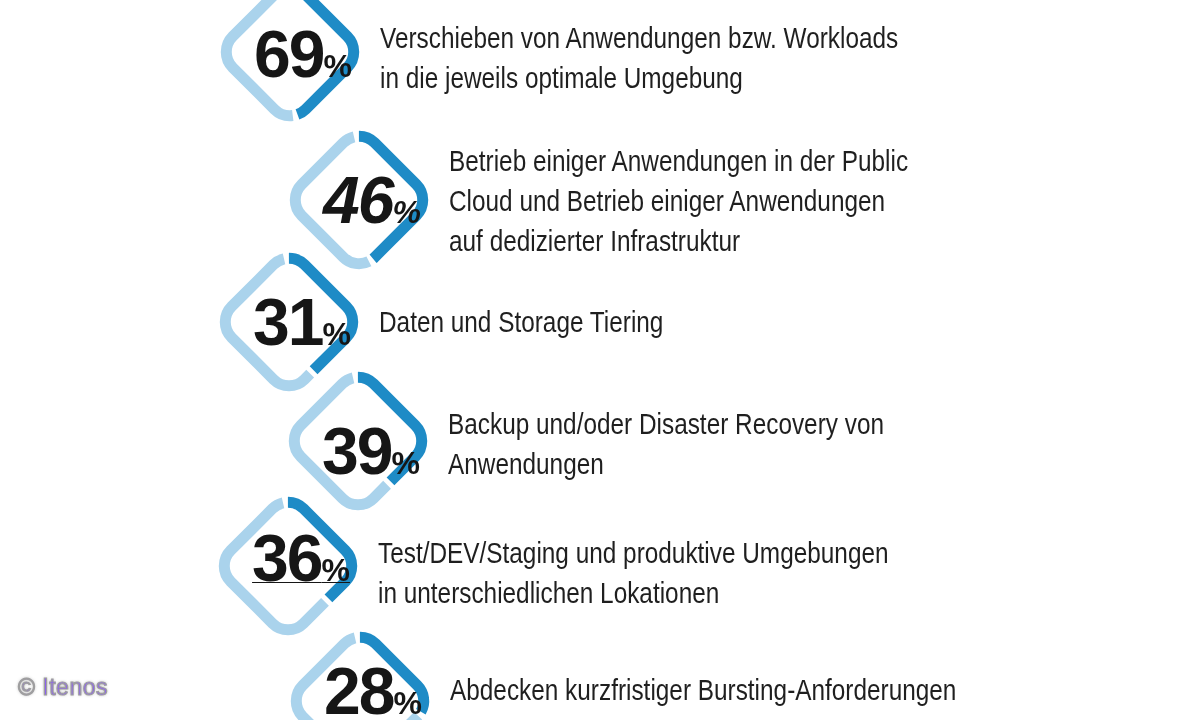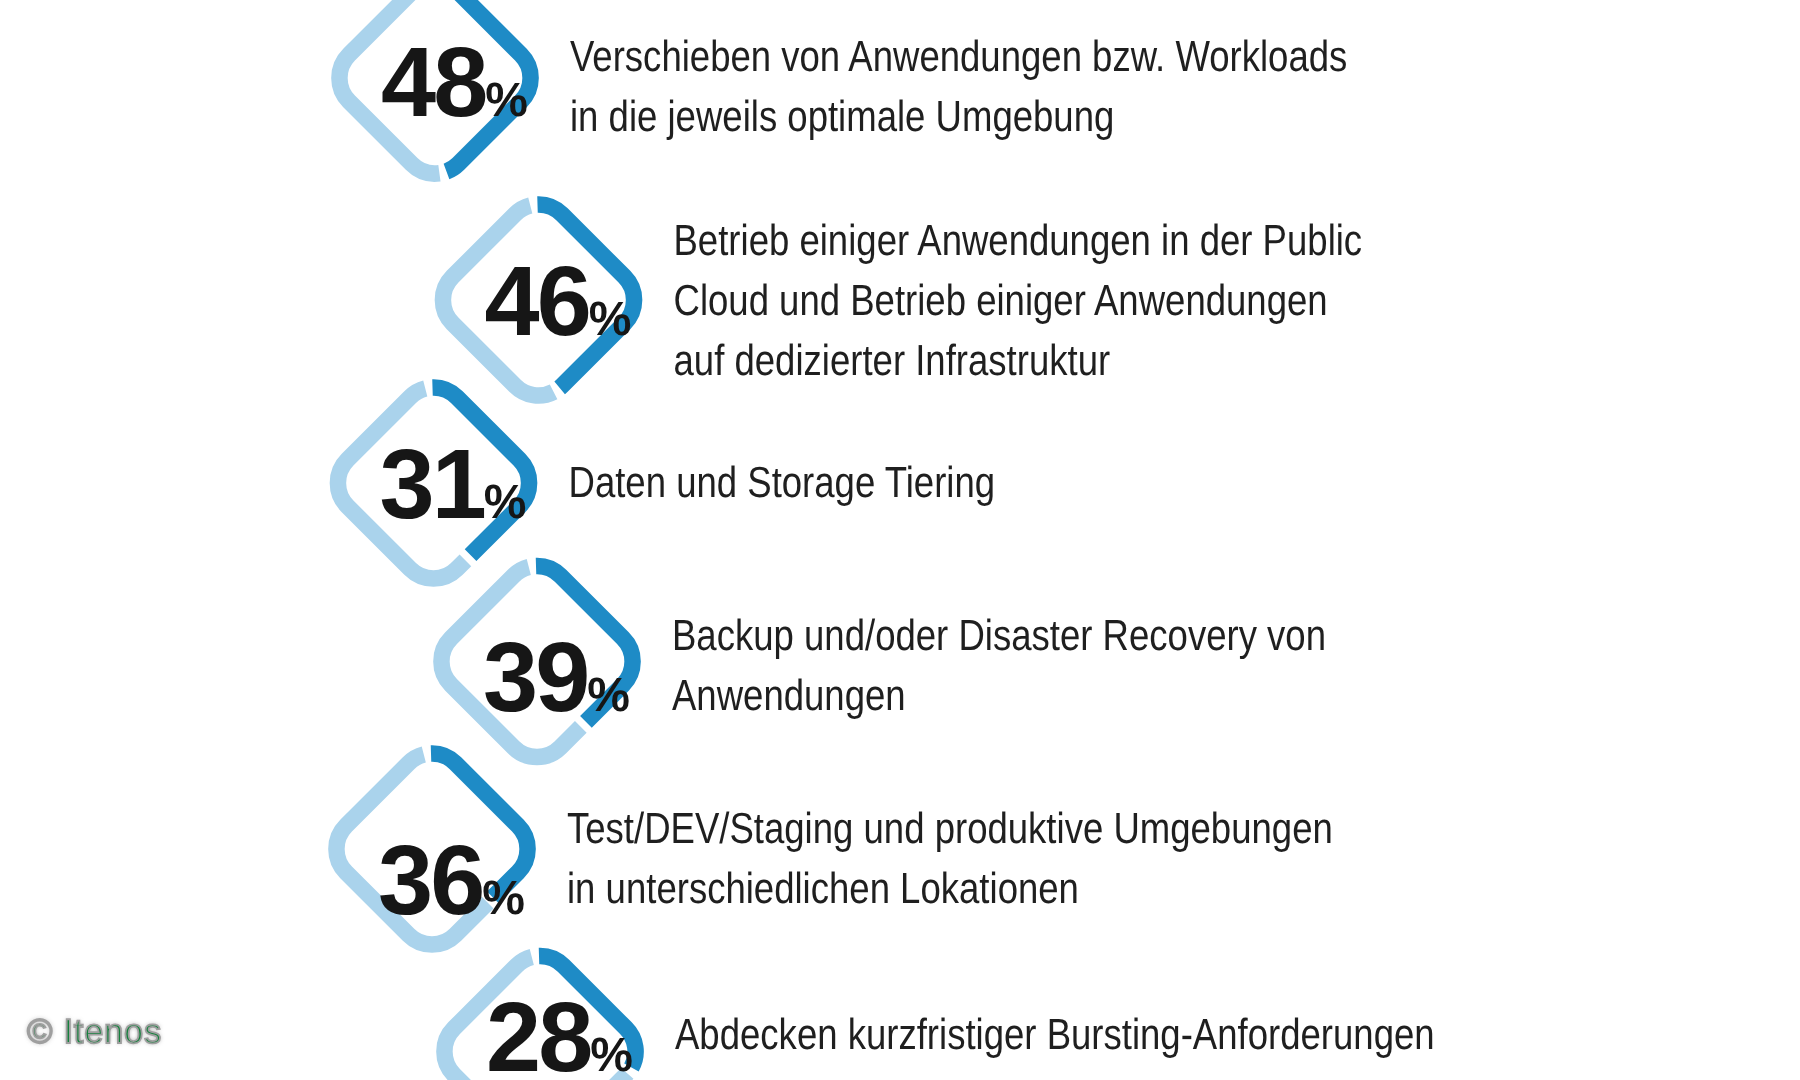--- a/index.html
+++ b/index.html
@@ -36,48 +36,48 @@
     color:#1f1f1f;
     font-size:29px;
     line-height:40px;
     letter-spacing:0px;
   }
   .credit{
     position:absolute;
     left:18px;
     top:674px;
     font-size:23px;
-    color:#15803d;
+    color:#8b5cf6;
     -webkit-text-stroke:1.2px #9f9f9f;
     text-shadow:0 0 3px rgba(130,130,130,.85);
     letter-spacing:0.5px;
   }
 </style>
 </head>
 <body>
 
 <div id="canvas">
   <div class="credit">© Itenos</div>
 <div class="row">
     <svg class="ring" width="170" height="170" viewBox="-85 -85 170 170" style="left: 205px; top: -33px;">
         <rect x="-51.5" y="-51.5" width="103" height="103" rx="22" ry="22" pathLength="100" transform="rotate(45)" style="stroke: rgb(170, 211, 236); stroke-dasharray: 49.4, 50.6; stroke-dashoffset: -44.68;"></rect>
         <rect x="-51.5" y="-51.5" width="103" height="103" rx="22" ry="22" pathLength="100" transform="rotate(45)" style="stroke: rgb(30, 139, 198); stroke-dasharray: 48, 52; stroke-dashoffset: 4.62;"></rect>
       </svg>
-    <div class="pct" style="left: 303px; top: 54px;"><span class="val">48</span><span class="unit">%</span></div>
+    <div class="pct" style="left: 303px; top: 54px;"><span class="val">69</span><span class="unit">%</span></div>
     <div class="desc" style="left: 380px; top: 58px;">
         <div>Verschieben von Anwendungen bzw. Workloads</div>
         <div>in die jeweils optimale Umgebung</div>
       </div>
   </div>
     <div class="row">
     <svg class="ring" width="170" height="170" viewBox="-85 -85 170 170" style="left: 274px; top: 115px;">
         <rect x="-51.5" y="-51.5" width="103" height="103" rx="22" ry="22" pathLength="100" transform="rotate(45)" style="stroke: rgb(170, 211, 236); stroke-dasharray: 51.4, 48.6; stroke-dashoffset: -42.68;"></rect>
         <rect x="-51.5" y="-51.5" width="103" height="103" rx="22" ry="22" pathLength="100" transform="rotate(45)" style="stroke: rgb(30, 139, 198); stroke-dasharray: 46, 54; stroke-dashoffset: 4.62;"></rect>
       </svg>
-    <div class="pct" style="left: 372px; top: 200px;"><span class="val">46</span><span class="unit">%</span></div>
+    <div class="pct" style="left: 372px; top: 200px; font-style: italic;"><span class="val">46</span><span class="unit">%</span></div>
     <div class="desc" style="left: 449px; top: 201px;">
         <div>Betrieb einiger Anwendungen in der Public</div>
         <div>Cloud und Betrieb einiger Anwendungen</div>
         <div>auf dedizierter Infrastruktur</div>
       </div>
   </div>
     <div class="row">
     <svg class="ring" width="170" height="170" viewBox="-85 -85 170 170" style="left: 204px; top: 237px;">
         <rect x="-51.5" y="-51.5" width="103" height="103" rx="22" ry="22" pathLength="100" transform="rotate(45)" style="stroke: rgb(170, 211, 236); stroke-dasharray: 55.4, 44.6; stroke-dashoffset: -38.68;"></rect>
         <rect x="-51.5" y="-51.5" width="103" height="103" rx="22" ry="22" pathLength="100" transform="rotate(45)" style="stroke: rgb(30, 139, 198); stroke-dasharray: 42, 58; stroke-dashoffset: 4.62;"></rect>
@@ -96,21 +96,21 @@
     <div class="desc" style="left: 448px; top: 444px;">
         <div>Backup und/oder Disaster Recovery von</div>
         <div>Anwendungen</div>
       </div>
   </div>
     <div class="row">
     <svg class="ring" width="170" height="170" viewBox="-85 -85 170 170" style="left: 203px; top: 481px;">
         <rect x="-51.5" y="-51.5" width="103" height="103" rx="22" ry="22" pathLength="100" transform="rotate(45)" style="stroke: rgb(170, 211, 236); stroke-dasharray: 61.4, 38.6; stroke-dashoffset: -32.68;"></rect>
         <rect x="-51.5" y="-51.5" width="103" height="103" rx="22" ry="22" pathLength="100" transform="rotate(45)" style="stroke: rgb(30, 139, 198); stroke-dasharray: 36, 64; stroke-dashoffset: 4.62;"></rect>
       </svg>
-    <div class="pct" style="left: 301px; top: 586px;"><span class="val">36</span><span class="unit">%</span></div>
+    <div class="pct" style="left: 301px; top: 558px; text-decoration: underline;"><span class="val">36</span><span class="unit">%</span></div>
     <div class="desc" style="left: 378px; top: 573px;">
         <div>Test/DEV/Staging und produktive Umgebungen</div>
         <div>in unterschiedlichen Lokationen</div>
       </div>
   </div>
     <div class="row">
     <svg class="ring" width="170" height="170" viewBox="-85 -85 170 170" style="left: 275px; top: 616px;">
         <rect x="-51.5" y="-51.5" width="103" height="103" rx="22" ry="22" pathLength="100" transform="rotate(45)" style="stroke: rgb(170, 211, 236); stroke-dasharray: 69.4, 30.6; stroke-dashoffset: -24.68;"></rect>
         <rect x="-51.5" y="-51.5" width="103" height="103" rx="22" ry="22" pathLength="100" transform="rotate(45)" style="stroke: rgb(30, 139, 198); stroke-dasharray: 28, 72; stroke-dashoffset: 4.62;"></rect>
       </svg>

